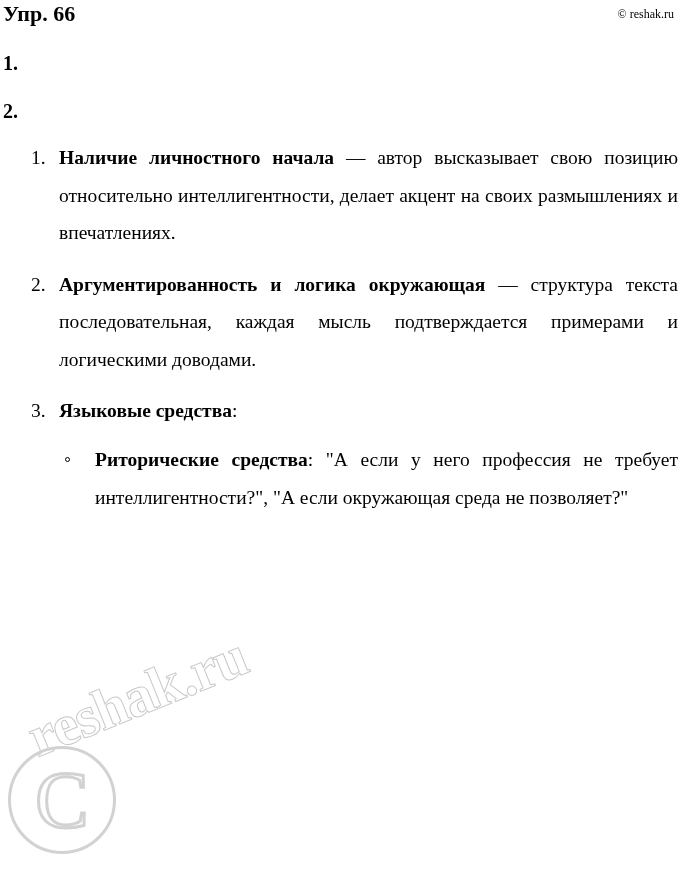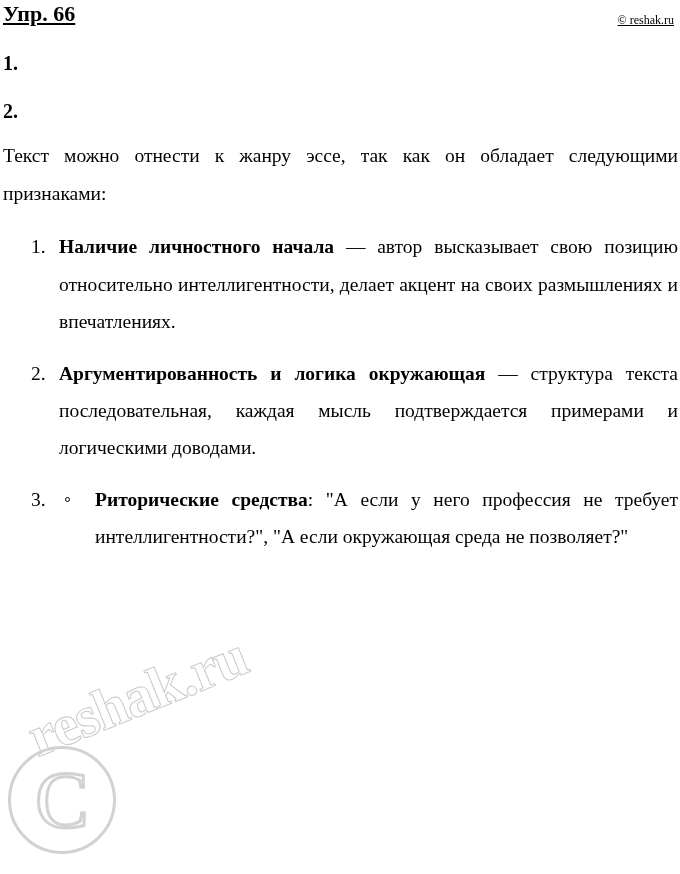--- a/index.html
+++ b/index.html
@@ -69,24 +69,23 @@
 
   
   .content {
     position: relative;
     z-index: 1;
     padding: 0 2px 0 3px;
   }
 
   .header-row {
     display: flex;
-    align-items: flex-end;
+    align-items: center;
     justify-content: space-between;
     padding-top: 1px;
-    text-decoration: underline;
   }
   .exercise-title {
     font-size: 22px;
     font-weight: 700;
     line-height: 1.2;
   }
   .site-credit {
     font-size: 12px;
     font-weight: 400;
     line-height: 1.2;
@@ -188,33 +187,35 @@
       <div class="exercise-title">Упр. 66</div>
       <div class="site-credit">© reshak.ru</div>
     </div>
 
     <div class="section-number">1.</div>
 
 
 
     <div class="section-number">2.</div>
 
-    <p class="para">Текст можно отнести к жанру эссе, так как он обладает следующими признаками:</p>
 
     <ol class="main-list">
 
       <li>
         <b class="lead">Наличие личностного начала</b><span> — автор высказывает свою позицию относительно интеллигентности, делает акцент на своих размышлениях и впечатлениях.</span>
       </li>
 
       <li>
         <b class="lead">Аргументированность и логика окружающая</b><span> — структура текста последовательная, каждая мысль подтверждается примерами и логическими доводами.</span>
       </li>
 
       <li class="no-mark-spacing">
+        <span class="last-line-left">
+          <b class="lead">Языковые средства</b><span>:</span>
+        </span>
 
         <ul class="sub-list">
           <li>
             <b class="lead">Риторические средства</b><span>: "А если у него профессия не требует интеллигентности?", "А если окружающая среда не позволяет?"</span>
           </li>
         </ul>
       </li>
 
     </ol>
 

